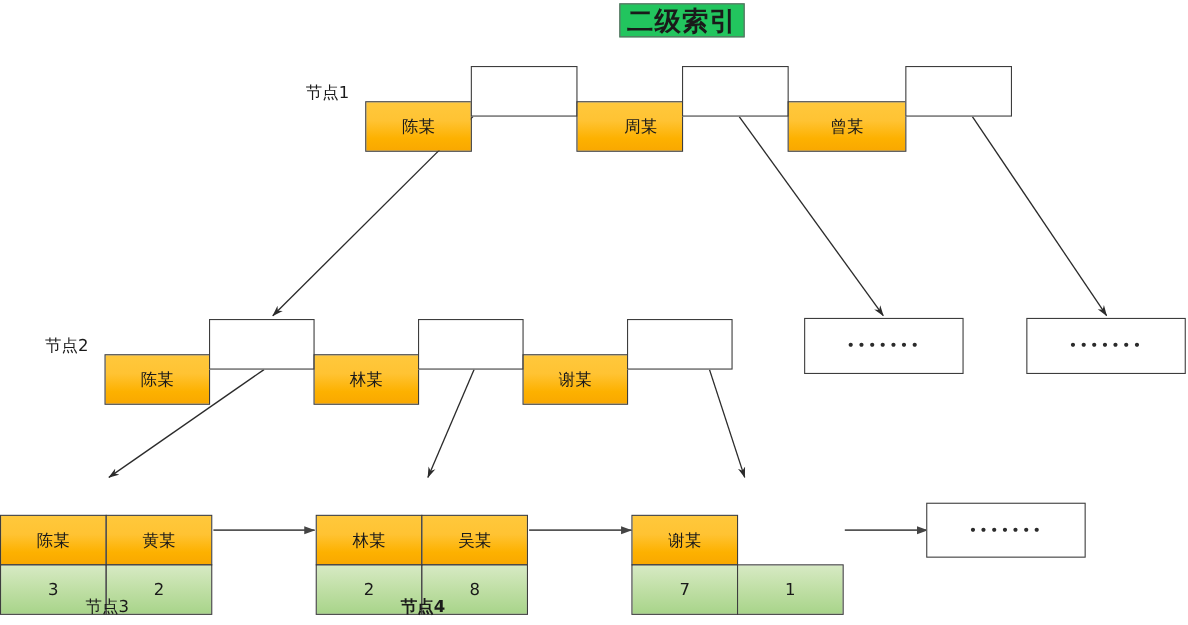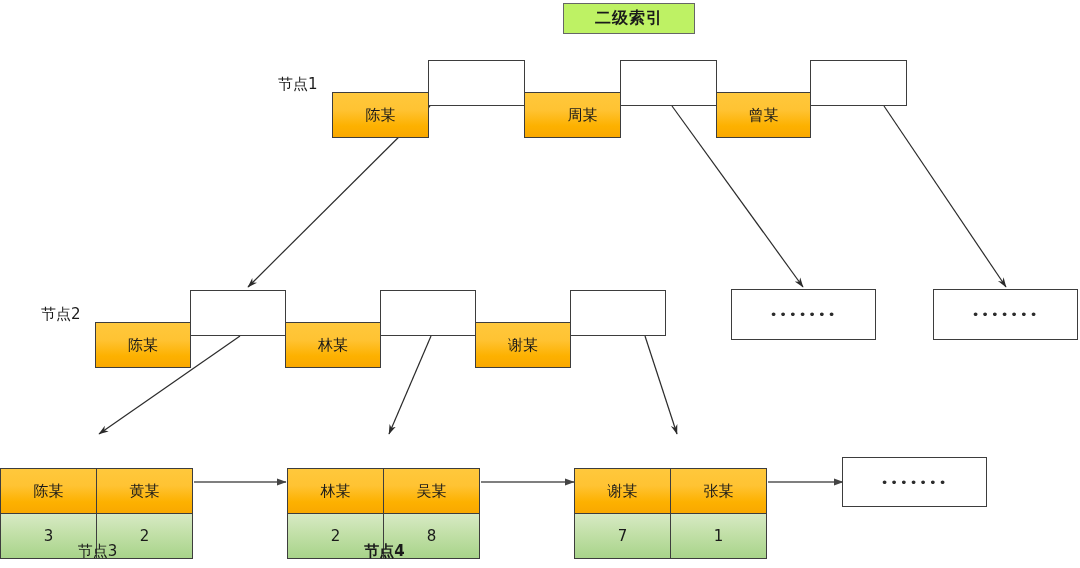--- a/index.html
+++ b/index.html
@@ -27,28 +27,28 @@
     width: 1080px;
     height: 568px;
     pointer-events: none;
   }
 
   
   .title-box {
     position: absolute;
     left: 563px;
     top: 3px;
-    width: 132px;
+    width: 114px;
     height: 31px;
-    background: #bef264;
+    background: #22c55e;
     border: 1px solid #666666;
     display: flex;
     align-items: center;
     justify-content: center;
-    font-size: 16px;
+    font-size: 24px;
     font-weight: bold;
     letter-spacing: 1px;
     box-sizing: border-box;
   }
 
   
   .node-row {
     position: absolute;
     display: flex;
     box-sizing: border-box;
@@ -140,21 +140,21 @@
     <line x1="768" y1="482" x2="843" y2="482" stroke="#555555" stroke-width="1.6" marker-end="url(#arrowSolid)"></line>
   </svg>
 
   <div class="side-label" style="left:278px; top:77px;">节点1</div>
 
   <div class="node-row" id="root-row" style="left:332px; top:60px; height:46px;">
       <div class="cell key" style="width: 97px; height: 46px;">陈某</div>
       <div class="cell ptr" style="width: 97px; height: 46px;"></div>
       <div class="cell key" style="width: 97px; height: 46px; padding-left: 20px;">周某</div>
       <div class="cell ptr" style="width: 97px; height: 46px;"></div>
-      <div class="cell key" style="width: 95px; height: 46px; text-align: center;">曾某</div>
+      <div class="cell key" style="width: 108px; height: 46px; text-align: center;">曾某</div>
       <div class="cell ptr" style="width: 97px; height: 46px;"></div>
     </div>
 
   <div class="side-label" style="left:41px; top:307px;">节点2</div>
 
   <div class="node-row" id="internal-row" style="left:95px; top:290px; height:46px;">
       <div class="cell key" style="width: 96px; height: 46px;">陈某</div>
       <div class="cell ptr" style="width: 96px; height: 46px;"></div>
       <div class="cell key" style="width: 96px; height: 46px;">林某</div>
       <div class="cell ptr" style="width: 96px; height: 46px;"></div>
@@ -186,21 +186,20 @@
       <div class="leaf-line" style="margin-top: -1px;">
         <div class="cell val" style="width: 97px; height: 46px;">2</div>
         <div class="cell val" style="width: 97px; height: 46px;">8</div>
       </div>
     </div>
   <div class="under-label" id="leaf-label-1" style="left:287px; top:544px; width:195px;font-weight:bold;">节点4</div>
 
   <div class="leaf" id="leaf-2" style="left:574px; top:436px; width:195px;">
       <div class="leaf-line">
         <div class="cell key" style="width: 97px; height: 46px;">谢某</div>
-        <div class="cell key" style="width: 97px; height: 46px;">张某</div>
       </div>
       <div class="leaf-line" style="margin-top: -1px;">
         <div class="cell val" style="width: 97px; height: 46px;">7</div>
         <div class="cell val" style="width: 97px; height: 46px;">1</div>
       </div>
     </div>
 
   <div class="cell dots" id="leaf-ellipsis-box" style="position:absolute; left:843px; top:457px; width:145px; height:50px;">•••••••</div>
 
 </div>

